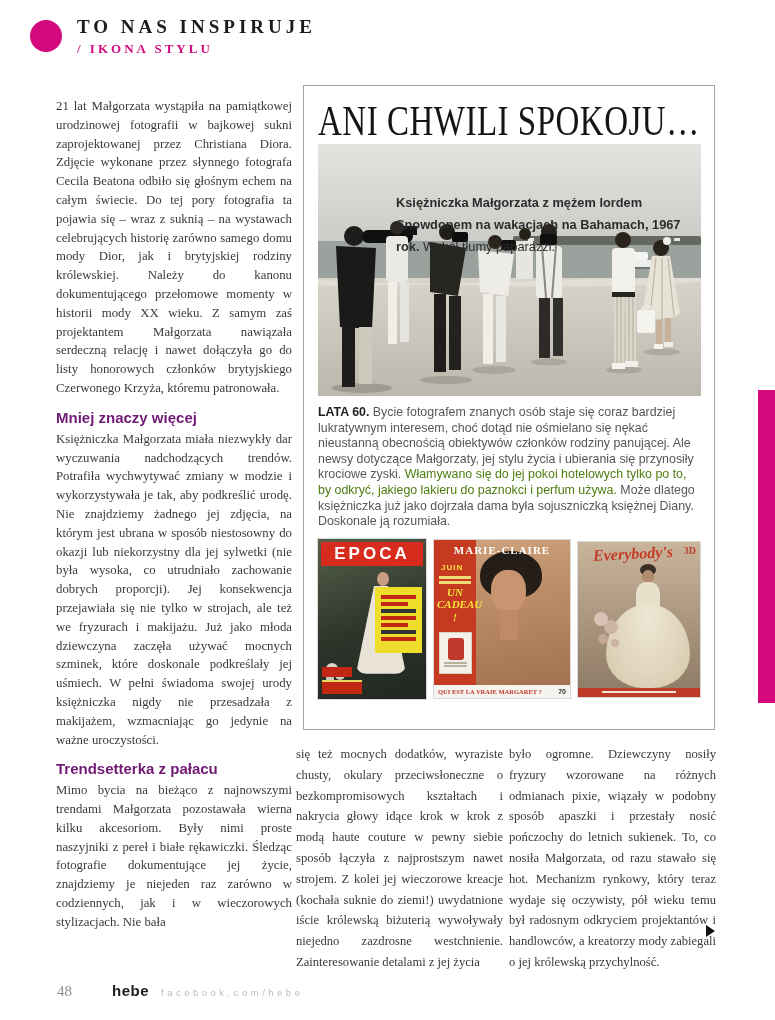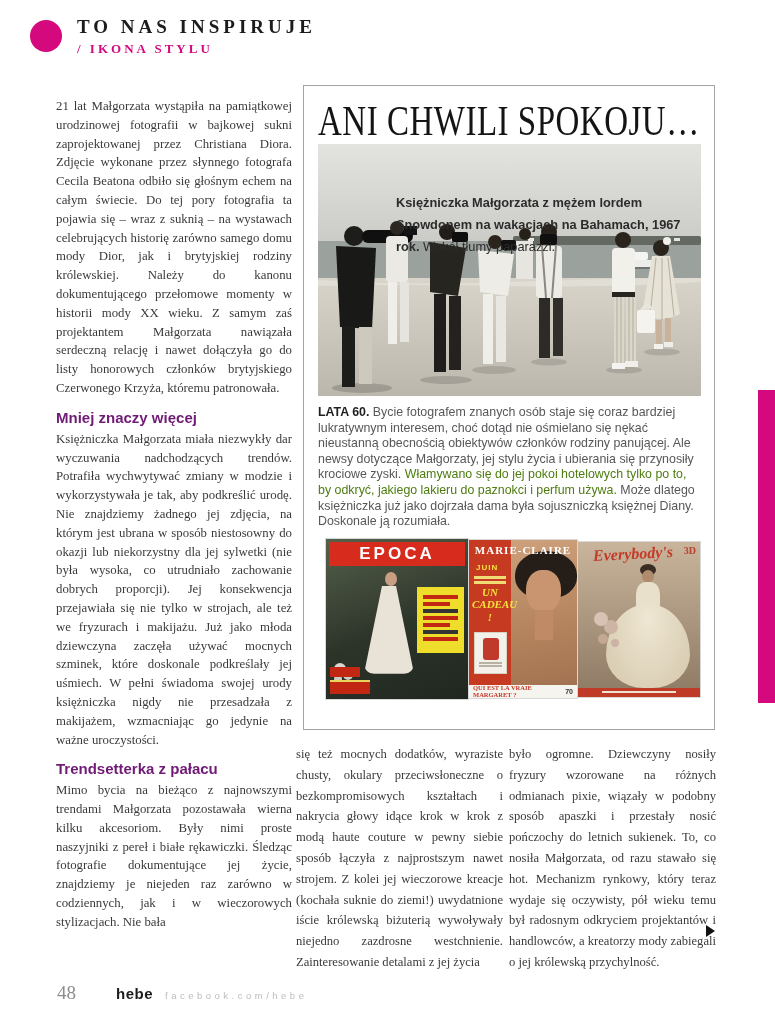--- a/index.html
+++ b/index.html
@@ -56,39 +56,39 @@
     margin-top:9px; font-family:"Liberation Sans", sans-serif;
     font-size:12.4px; line-height:15.6px; color:#57575a; text-align:left;
   }
   .lata .lata-label { font-weight:bold; color:#1f1f1f; }
   .lata .lata-bold  { font-weight:normal; color:#4d7c0f; }
 
   
   .covers { display:flex; justify-content:space-between; align-items:flex-start; margin-top:9px; }
   .cover { position:relative; overflow:hidden; box-shadow:0 0 0 1px #d8d8d8; }
 
-  .cover.epoca { width:142px; height:160px; background:linear-gradient(160deg,#55604a,#2c342a 55%,#20271f);margin-left:8px; }
+  .cover.epoca { width:108px; height:160px; background:linear-gradient(160deg,#55604a,#2c342a 55%,#20271f); }
   .epoca-band { position:absolute; top:3px; left:3px; right:3px; height:24px; background:#d62b1d;
     display:flex; align-items:center; justify-content:center; }
   .epoca-band span { font-family:"Liberation Sans", sans-serif; font-weight:bold; font-size:17px;
     color:#fff; letter-spacing:3px; }
   .epoca-head { position:absolute; left:59px; top:33px; width:12px; height:14px; border-radius:50%; background:#c99e82; }
   .epoca-gown { position:absolute; left:38px; top:47px; width:50px; height:88px; background:#e9e3d7;
     clip-path:polygon(36% 0,64% 0,100% 100%,0 100%); border-radius:0 0 10px 10px; }
   .epoca-yellow { position:absolute; right:4px; top:48px; width:47px; height:66px; background:#efdd2b; padding:5px 4px; }
   .epoca-yellow .yl { height:4px; background:#c22714; margin:3px 2px; }
   .epoca-yellow .yl.dark { background:#343434; }
   .epoca-yellow .yl.short { width:70%; }
   .epoca-redblock1 { position:absolute; left:4px; bottom:22px; width:30px; height:10px; background:#c22714; }
   .epoca-redblock2 { position:absolute; left:4px; bottom:5px; width:40px; height:14px; background:#c22714;
     border-top:2px solid #e8d65a; }
   .epoca-flowers { position:absolute; left:8px; bottom:24px; width:12px; height:12px; border-radius:50%;
     background:#dcd7cc; box-shadow:8px 6px 0 -1px #d2ccc0, -2px 10px 0 -2px #cfc9bd; }
 
-  .cover.mc { width:108px; height:158px; margin-top:1px; background:linear-gradient(170deg,#cfa37e,#b98a63 45%,#a06f4e); }
+  .cover.mc { width:136px; height:158px; margin-top:1px; background:linear-gradient(170deg,#cfa37e,#b98a63 45%,#a06f4e); }
   .mc-left { position:absolute; left:0; top:0; width:42px; height:100%; background:#c53a20; }
   .mc-masthead { position:absolute; top:4px; left:0; right:0; text-align:center;
     font-family:"Liberation Serif", serif; font-weight:bold; font-size:11px; color:#ffffff; letter-spacing:1px; }
   .mc-juin { position:absolute; top:23px; left:7px; font-family:"Liberation Sans", sans-serif;
     font-weight:bold; font-size:8px; color:#f5e33c; letter-spacing:1px; }
   .mc-bar { position:absolute; left:5px; width:32px; height:3px; background:#f0dc74; }
   .mc-gift { position:absolute; top:46px; left:3px; width:36px; text-align:center;
     font-family:"Liberation Serif", serif; font-style:italic; font-weight:bold; font-size:11px;
     line-height:1.15; color:#f5e33c; }
   .mc-inset { position:absolute; left:5px; top:92px; width:33px; height:42px; background:#f3f1ea;
@@ -131,21 +131,21 @@
   .continuation-arrow {
     position:absolute; left:706px; top:925px; width:0; height:0;
     border-left:9px solid #111; border-top:6px solid transparent; border-bottom:6px solid transparent;
   }
 
   
   .edge-bar { position:absolute; right:0; top:390px; width:17px; height:313px; background:#d4097d; }
 
   
   .footer { position:absolute; left:57px; top:982px; display:flex; align-items:baseline; }
-  .page-num { font-family:"Liberation Serif", serif; font-size:19px; color:#8d8d8d; }
+  .page-num { font-family:"Liberation Serif", serif; font-size:15px; color:#8d8d8d; }
   .logo { font-family:Liberation Sans, sans-serif; font-weight:bold; font-size:15px;
     color:#1c1c1c; margin-left:40px; letter-spacing:0.5px; }
   .fb-url { font-family:"Liberation Sans", sans-serif; font-size:9.5px; letter-spacing:3.5px;
     color:#bcbcbc; margin-left:12px; }
 </style>
 </head>
 <body>
 
 <div id="page">
 

